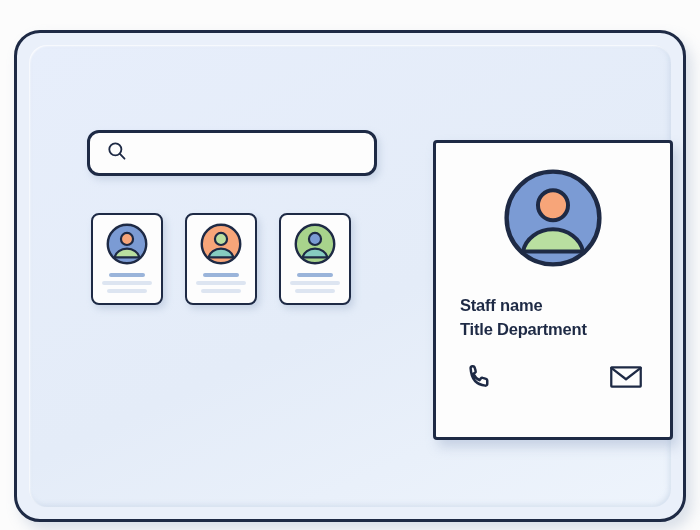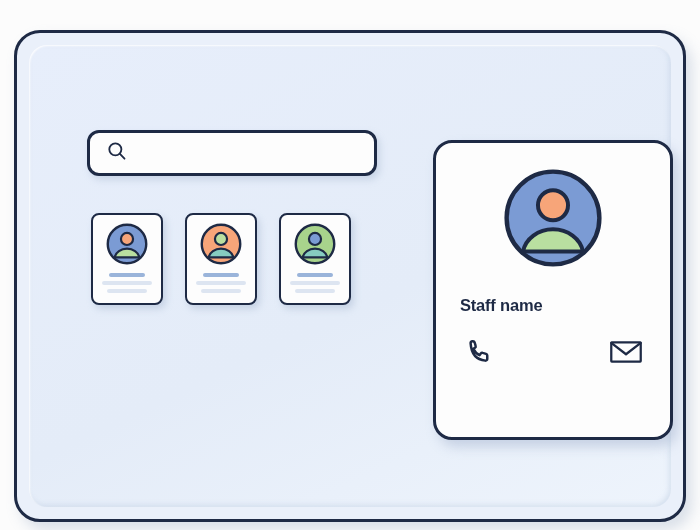--- a/index.html
+++ b/index.html
@@ -114,21 +114,21 @@
 
   
   #detail-card {
     position: absolute;
     left: 404px;
     top: 95px;
     width: 240px;
     height: 300px;
     box-sizing: border-box;
     border: 3px solid #1e2a45;
-    border-radius: 19px;
+    border-radius: 4px;
     background: #fdfdfd;
     box-shadow: 5px 7px 12px rgba(150,168,198,0.42);
     display: flex;
     flex-direction: column;
     align-items: center;
   }
   #detail-card .big-avatar-wrap {
     width: 106px;
     height: 106px;
     margin-top: 22px;
@@ -233,20 +233,21 @@
       <span class="big-avatar-wrap">
         <svg width="106" height="106" viewBox="0 0 48 48">
           <circle cx="24" cy="24" r="21" fill="#7b9bd4" stroke="#1e2a45" stroke-width="2"></circle>
           <circle cx="24" cy="18.2" r="6.8" fill="#f7a579" stroke="#1e2a45" stroke-width="1.8"></circle>
           <path d="M10.4 39.2a13.8 12.2 0 0 1 27.2 0z" fill="#b9dfa0" stroke="#1e2a45" stroke-width="1.8"></path>
         </svg>
       </span>
 
       <div class="detail-text">
         <div>Staff name</div>
+        <div>Title Department</div>
       </div>
 
       <div class="actions">
         <span class="action-icon">
           <svg width="30" height="30" viewBox="0 0 24 24" fill="none" stroke="#1e2a45" stroke-width="2" stroke-linecap="round" stroke-linejoin="round">
             <path d="M6.4 3.4c.6 0 1.1.4 1.3 1l.8 2.7c.2.6 0 1.2-.5 1.5l-1.3.9c1 2.2 2.8 4 5 5l.9-1.3c.4-.5 1-.7 1.6-.5l2.6.8c.6.2 1 .7 1 1.3v2.7c0 .8-.7 1.5-1.5 1.4C9.2 18.2 5.1 14 4.5 5.1 4.4 4.2 5 3.4 5.9 3.4z"></path>
           </svg>
         </span>
         <span class="action-icon">
           <svg width="34" height="28" viewBox="0 0 30 24" fill="none" stroke="#1e2a45" stroke-width="2" stroke-linecap="round" stroke-linejoin="round">

